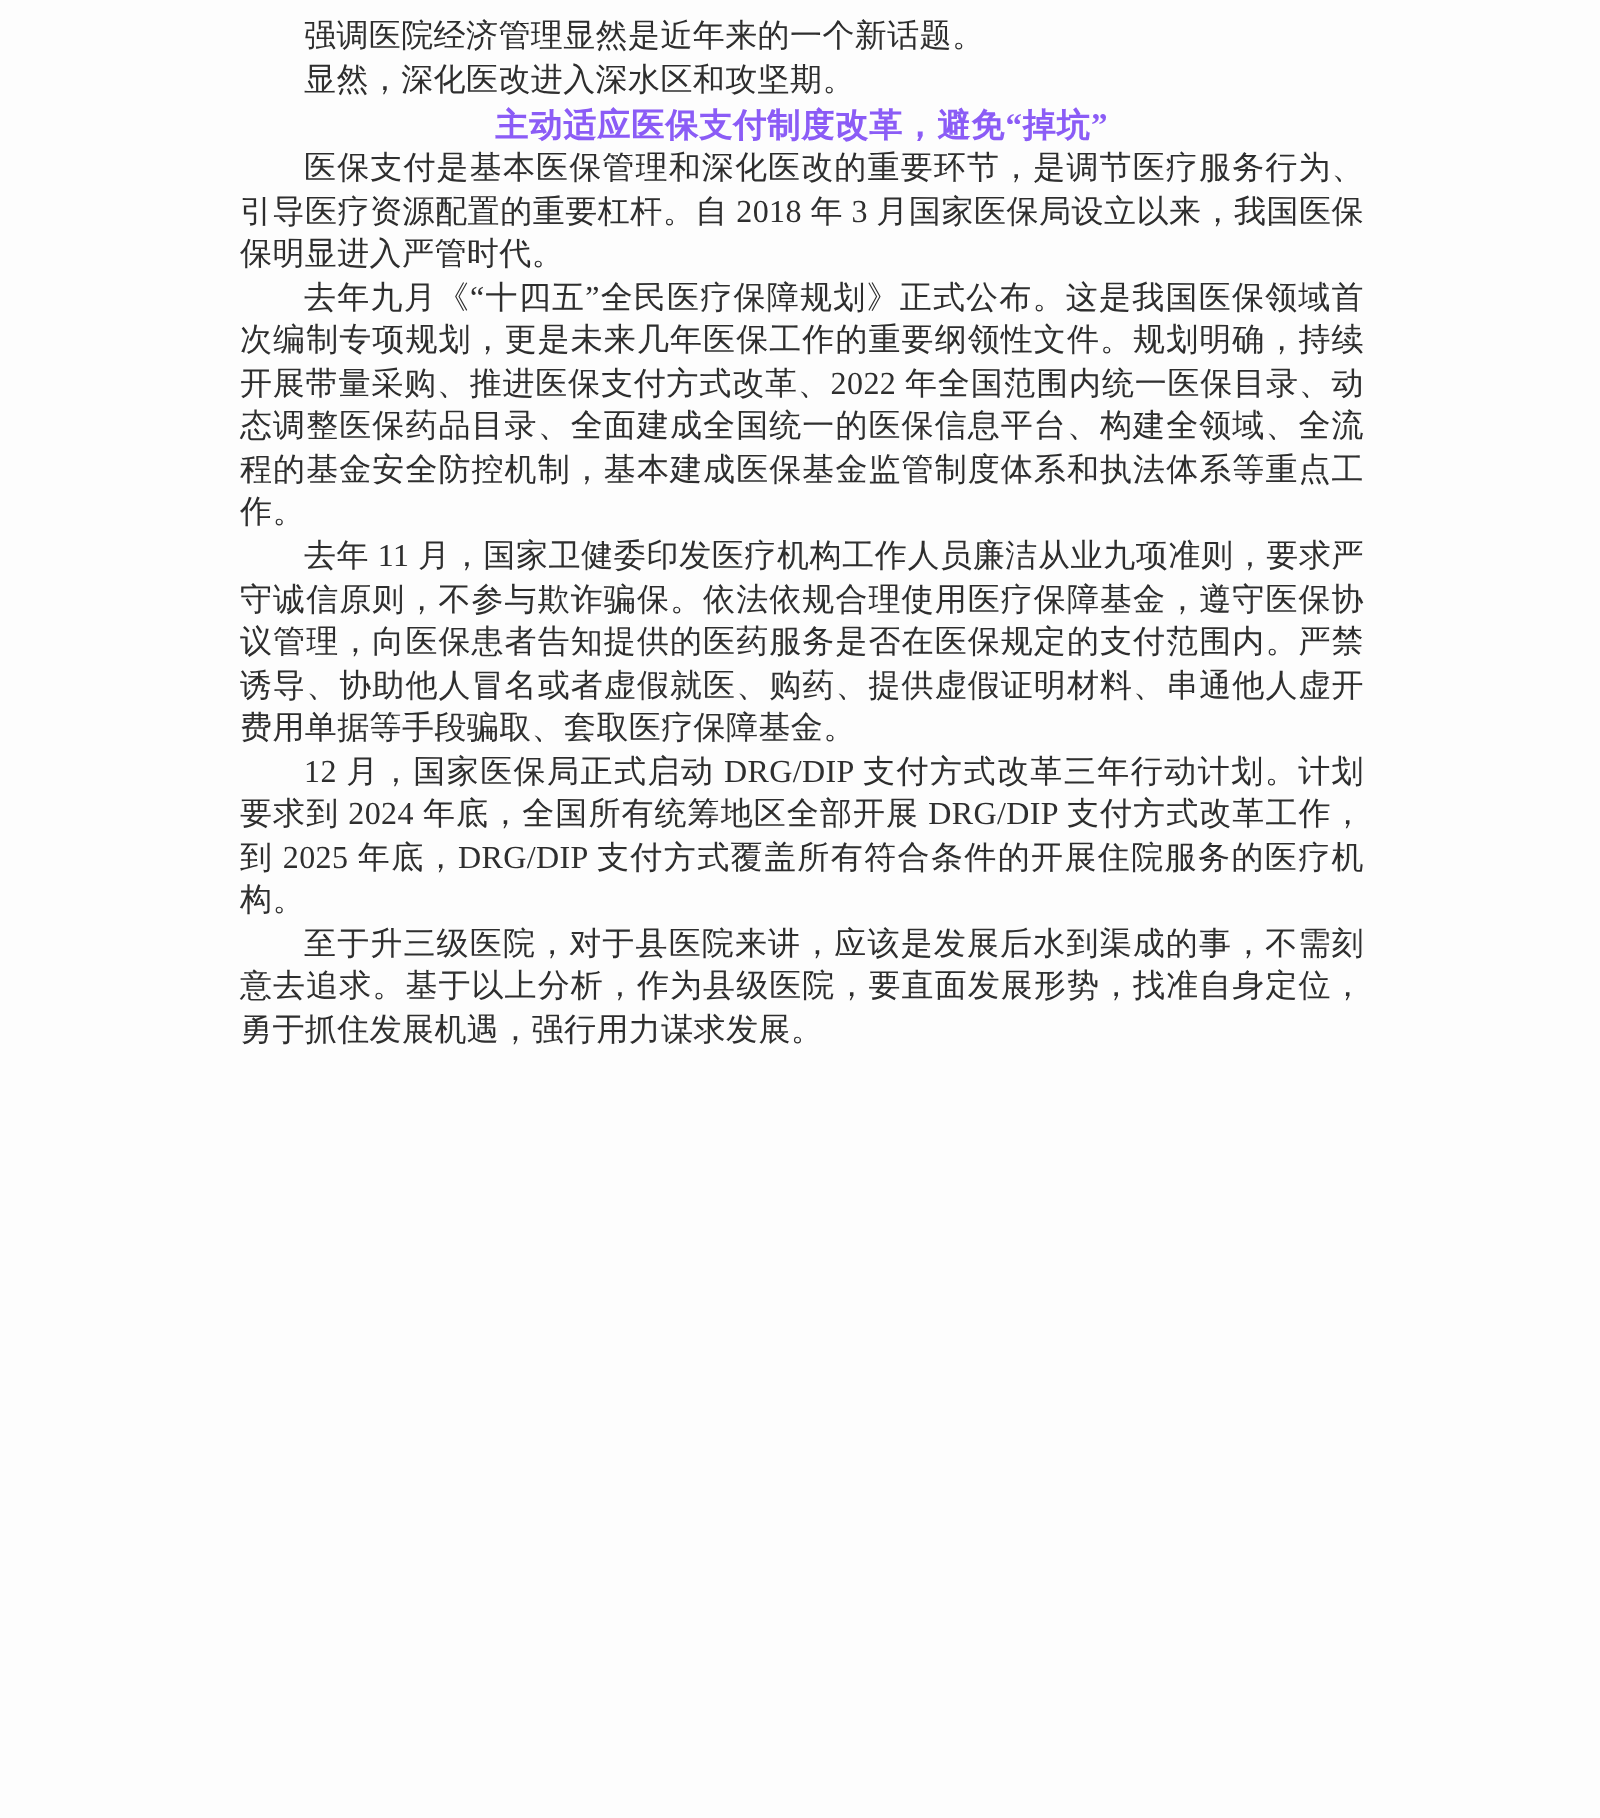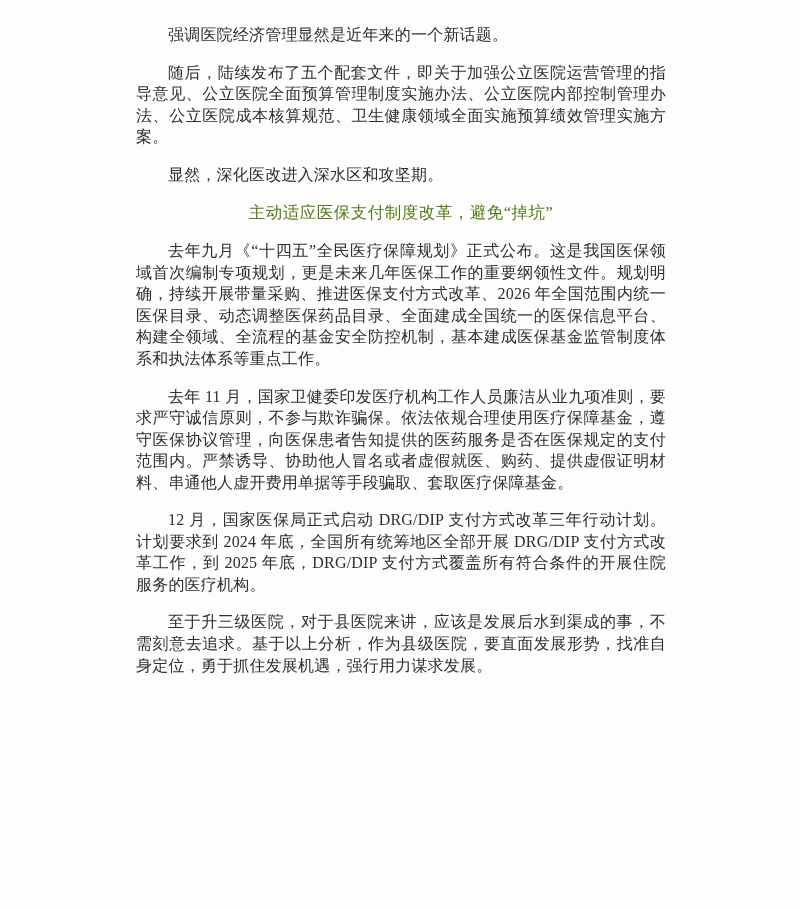--- a/index.html
+++ b/index.html
@@ -16,42 +16,42 @@
   .page {
     position: absolute;
     left: 120px;
     top: 8px;
     width: 562px;
     color: #2e2e2e;
     font-size: 16px;
     line-height: 21.55px;
   }
   .para {
-    margin: 16px;
+    margin: 0;
     text-indent: 2em;
     text-align: justify;
     text-align-last: left;
     letter-spacing: 0.2px;
   }
   .heading {
     margin: 0;
     font-size: 16.5px;
-    font-weight: normal;
+    font-weight: bold;
     text-align: center;
     line-height: 23px;
     letter-spacing: 0.5px;
-    color: #4d7c0f;
+    color: #8b5cf6;
   }
 </style>
 </head>
 <body>
 
 <div class="page">
   <p class="para">强调医院经济管理显然是近年来的一个新话题。</p>
-  <p class="para">随后，陆续发布了五个配套文件，即关于加强公立医院运营管理的指导意见、公立医院全面预算管理制度实施办法、公立医院内部控制管理办法、公立医院成本核算规范、卫生健康领域全面实施预算绩效管理实施方案。</p>
   <p class="para">显然，深化医改进入深水区和攻坚期。</p>
   <h2 class="heading">主动适应医保支付制度改革，避免“掉坑”</h2>
-  <p class="para">去年九月《“十四五”全民医疗保障规划》正式公布。这是我国医保领域首次编制专项规划，更是未来几年医保工作的重要纲领性文件。规划明确，持续开展带量采购、推进医保支付方式改革、2026 年全国范围内统一医保目录、动态调整医保药品目录、全面建成全国统一的医保信息平台、构建全领域、全流程的基金安全防控机制，基本建成医保基金监管制度体系和执法体系等重点工作。</p>
+  <p class="para">医保支付是基本医保管理和深化医改的重要环节，是调节医疗服务行为、引导医疗资源配置的重要杠杆。自 2018 年 3 月国家医保局设立以来，我国医保保明显进入严管时代。</p>
+  <p class="para">去年九月《“十四五”全民医疗保障规划》正式公布。这是我国医保领域首次编制专项规划，更是未来几年医保工作的重要纲领性文件。规划明确，持续开展带量采购、推进医保支付方式改革、2022 年全国范围内统一医保目录、动态调整医保药品目录、全面建成全国统一的医保信息平台、构建全领域、全流程的基金安全防控机制，基本建成医保基金监管制度体系和执法体系等重点工作。</p>
   <p class="para">去年 11 月，国家卫健委印发医疗机构工作人员廉洁从业九项准则，要求严守诚信原则，不参与欺诈骗保。依法依规合理使用医疗保障基金，遵守医保协议管理，向医保患者告知提供的医药服务是否在医保规定的支付范围内。严禁诱导、协助他人冒名或者虚假就医、购药、提供虚假证明材料、串通他人虚开费用单据等手段骗取、套取医疗保障基金。</p>
   <p class="para">12 月，国家医保局正式启动 DRG/DIP 支付方式改革三年行动计划。计划要求到 2024 年底，全国所有统筹地区全部开展 DRG/DIP 支付方式改革工作，到 2025 年底，DRG/DIP 支付方式覆盖所有符合条件的开展住院服务的医疗机构。</p>
   <p class="para">至于升三级医院，对于县医院来讲，应该是发展后水到渠成的事，不需刻意去追求。基于以上分析，作为县级医院，要直面发展形势，找准自身定位，勇于抓住发展机遇，强行用力谋求发展。</p>
 
 </div>
 
 </body></html>

